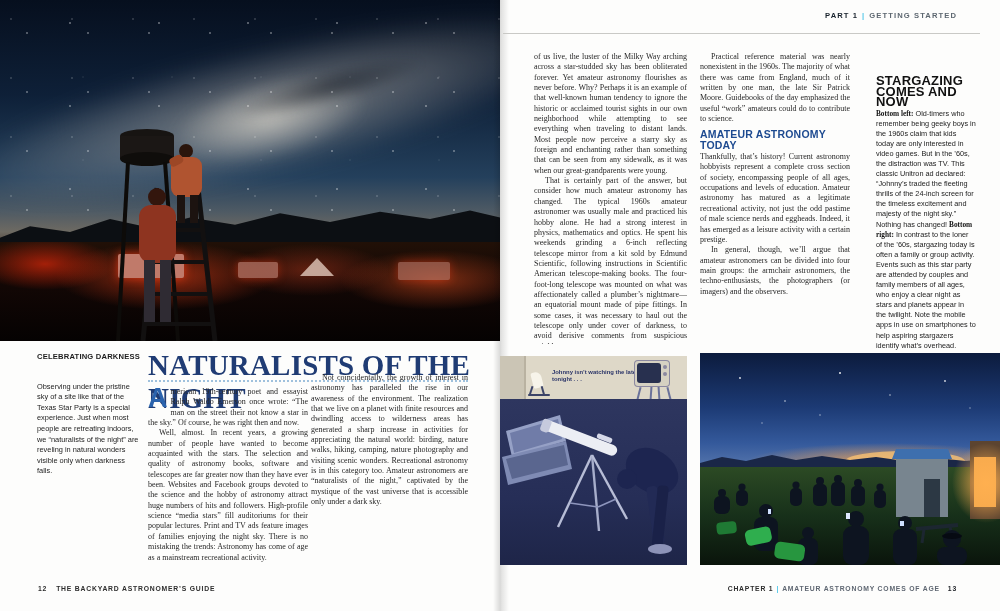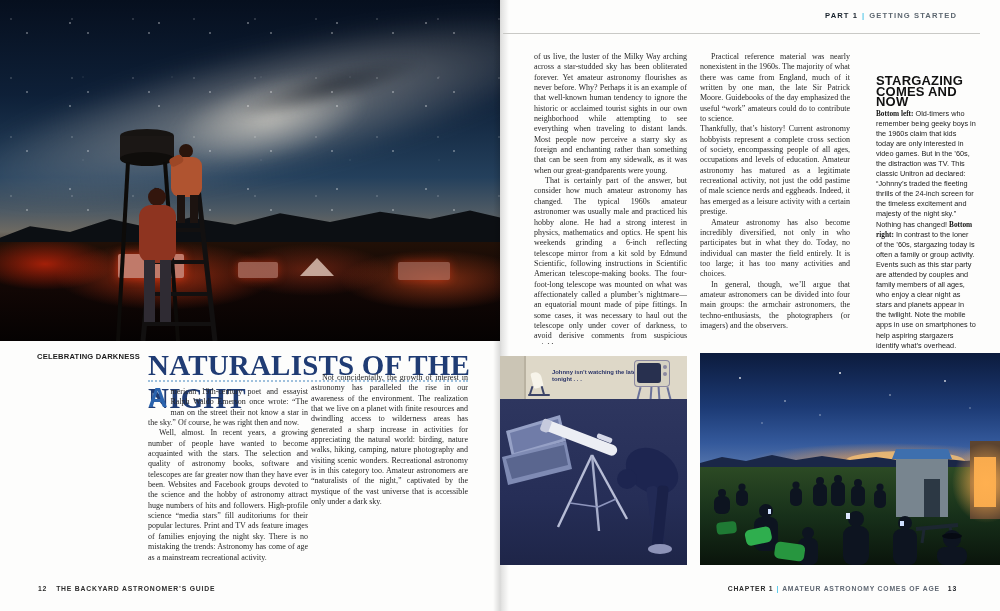--- a/index.html
+++ b/index.html
@@ -147,20 +147,21 @@
 
       <circle cx="157" cy="197" r="9" fill="#33160d"></circle>
       <rect x="139" y="205" width="37" height="58" rx="12" fill="#8e3420"></rect>
       <rect x="144" y="260" width="11" height="62" fill="#2f2b33"></rect>
       <rect x="160" y="260" width="11" height="62" fill="#2f2b33"></rect>
     </svg>
   </div>
 
   <div id="capt-left" class="abs capt" data-interactable="false">
     <b data-interactable="false">CELEBRATING DARKNESS</b>
+    <span data-interactable="false">Observing under the pristine sky of a site like that of the Texas Star Party is a special experience. Just when most people are retreating indoors, we “naturalists of the night” are reveling in natural wonders visible only when darkness falls.</span>
   </div>
 
   <div id="art-title" class="abs" data-interactable="false">NATURALISTS OF THE NIGHT</div>
   <div id="art-rule" class="abs" data-interactable="false"></div>
 
   <div id="lp-col1" class="abs bodycol" data-interactable="false">
     <p data-interactable="false"><span class="dropcap" data-interactable="false">A</span><span data-interactable="false">merican 19th-century poet and essayist Ralph Waldo Emerson once wrote: “The man on the street their not know a star in the sky.” Of course, he was right then and now.</span></p>
     <p class="ind" data-interactable="false">Well, almost. In recent years, a growing number of people have wanted to become acquainted with the stars. The selection and quality of astronomy books, software and telescopes are far greater now than they have ever been. Websites and Facebook groups devoted to the science and the hobby of astronomy attract huge numbers of hits and followers. High-profile science “media stars” fill auditoriums for their popular lectures. Print and TV ads feature images of families enjoying the night sky. There is no mistaking the trends: Astronomy has come of age as a mainstream recreational activity.</p>
   </div>
   <div id="lp-col2" class="abs bodycol" data-interactable="false">
@@ -177,22 +178,22 @@
     <span data-interactable="false">PART 1</span><span class="sep" data-interactable="false">|</span><span class="sect" data-interactable="false">GETTING STARTED</span>
   </div>
   <div id="hdr-rule" class="abs" data-interactable="false"></div>
 
   <div id="rp-col1" class="abs bodycol" data-interactable="false">
     <p data-interactable="false">of us live, the luster of the Milky Way arching across a star-studded sky has been obliterated forever. Yet amateur astronomy flourishes as never before. Why? Perhaps it is an example of that well-known human tendency to ignore the historic or acclaimed tourist sights in our own neighborhood while attempting to see everything when traveling to distant lands. Most people now perceive a starry sky as foreign and enchanting rather than something that can be seen from any sidewalk, as it was when our great-grandparents were young.</p>
     <p class="ind" data-interactable="false">That is certainly part of the answer, but consider how much amateur astronomy has changed. The typical 1960s amateur astronomer was usually male and practiced his hobby alone. He had a strong interest in physics, mathematics and optics. He spent his weekends grinding a 6-inch reflecting telescope mirror from a kit sold by Edmund Scientific, following instructions in Scientific American telescope-making books. The four-foot-long telescope was mounted on what was affectionately called a plumber’s nightmare—an equatorial mount made of pipe fittings. In some cases, it was necessary to haul out the telescope only under cover of darkness, to avoid derisive comments from suspicious neighbors.</p>
   </div>
   <div id="rp-col2" class="abs bodycol" data-interactable="false">
     <p class="ind" data-interactable="false">Practical reference material was nearly nonexistent in the 1960s. The majority of what there was came from England, much of it written by one man, the late Sir Patrick Moore. Guidebooks of the day emphasized the useful “work” amateurs could do to contribute to science.</p>
+    <p class="subhead" data-interactable="false">AMATEUR ASTRONOMY TODAY</p>
     <p data-interactable="false">Thankfully, that’s history! Current astronomy hobbyists represent a complete cross section of society, encompassing people of all ages, occupations and levels of education. Amateur astronomy has matured as a legitimate recreational activity, not just the odd pastime of male science nerds and eggheads. Indeed, it has emerged as a leisure activity with a certain prestige.</p>
-    <p class="ind" data-interactable="false">Amateur astronomy has also become incredibly diversified, not only in who participates but in what they do. Today, no individual can master the field entirely. It is too large; it has too many activities and choices.</p>
     <p class="ind" data-interactable="false">In general, though, we’ll argue that amateur astronomers can be divided into four main groups: the armchair astronomers, the techno-enthusiasts, the photographers (or imagers) and the observers.</p>
 
   </div>
 
   <div id="sidebar" class="abs" data-interactable="false">
     <div class="sbt" data-interactable="false">STARGAZING</div>
     <div class="sbt" data-interactable="false">COMES AND NOW</div>
     <p data-interactable="false"><b data-interactable="false">Bottom left:</b> <span data-interactable="false">Old-timers who remember being geeky boys in the 1960s claim that kids today are only interested in video games. But in the ’60s, the distraction was TV. This classic Unitron ad declared: “Johnny’s traded the fleeting thrills of the 24-inch screen for the timeless excitement and majesty of the night sky.” Nothing has changed!</span> <b data-interactable="false">Bottom right:</b> <span data-interactable="false">In contrast to the loner of the ’60s, stargazing today is often a family or group activity. Events such as this star party are attended by couples and family members of all ages, who enjoy a clear night as stars and planets appear in the twilight. Note the mobile apps in use on smartphones to help aspiring stargazers identify what’s overhead.</span></p>
   </div>
 

